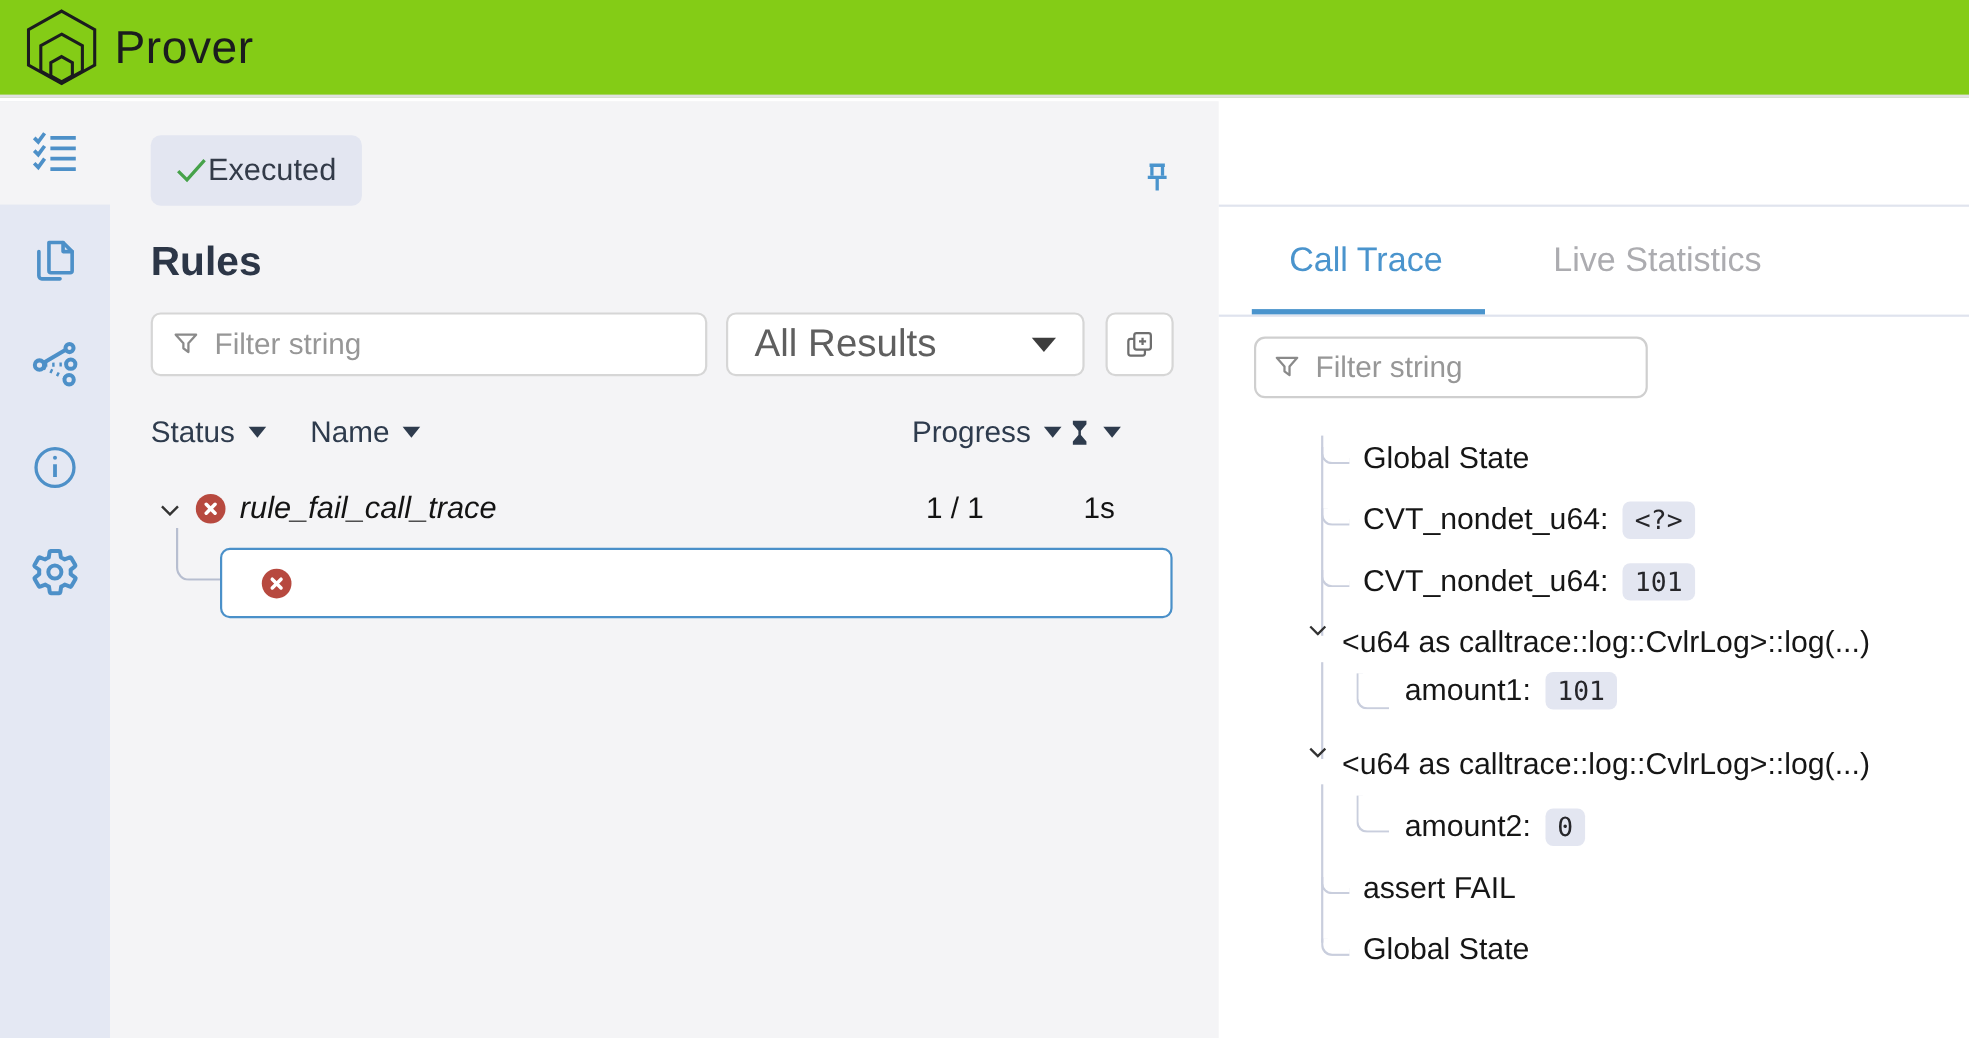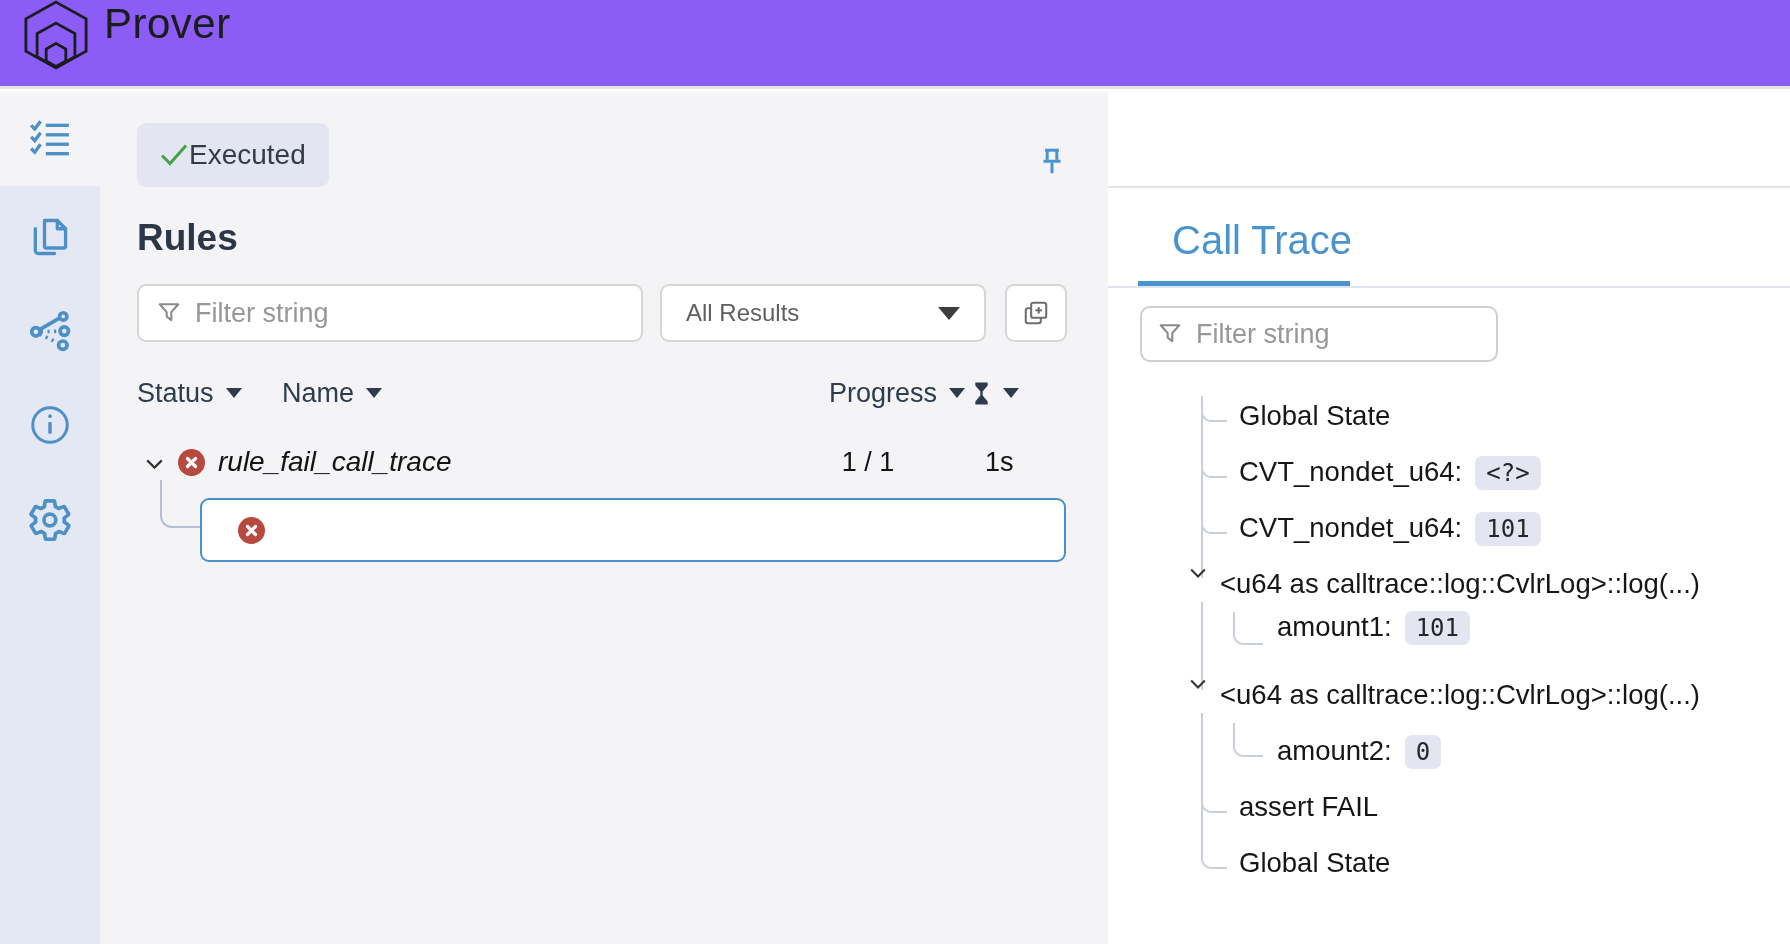--- a/index.html
+++ b/index.html
@@ -1,22 +1,22 @@
 <!DOCTYPE html>
 <html><head>
 <meta charset="utf-8">
 <style>
   * { margin:0; padding:0; box-sizing:border-box; }
   html,body { background:#fff; }
   body { font-family:"Liberation Sans", sans-serif; color:#1a1a1a; }
   .app { position:relative; width:1790px; height:944px; overflow:hidden; background:#fff; }
 
   
-  .header { position:absolute; left:0; top:0; width:1790px; height:89px; background:#8b5cf6;
-            border-bottom:3px solid #e2e2e2; display:flex; align-items:flex-start; }
+  .header { position:absolute; left:0; top:0; width:1790px; height:89px; background:#84cc16;
+            border-bottom:3px solid #e2e2e2; display:flex; align-items:center; }
   .logo { margin-left:20px; }
   .app-title { font-size:42px; font-weight:500; color:#1b1c1e; margin-left:12px; letter-spacing:.5px; }
 
   
   .iconbar { position:absolute; left:0; top:92px; width:100px; height:852px; background:#e4e8f3; }
   .iconbar .item { position:absolute; left:0; width:100px; height:96px; display:flex; align-items:center; justify-content:center; cursor:pointer; }
   .iconbar .item.active { background:#f4f4f6; }
 
   
   .panel-main { position:absolute; left:100px; top:92px; width:1008px; height:852px; background:#f4f4f6; }
@@ -28,21 +28,21 @@
   .panel-title { left:37px; top:125px; font-size:37px; font-weight:600; color:#2c3647; }
 
   .input-box { background:#fff; border:2px solid #d6d6d6; border-radius:9px; display:flex; align-items:center; }
   .input-box input { border:none; outline:none; background:transparent; font-size:27px; color:#333;
                      font-family:"Liberation Sans", sans-serif; width:100%; }
   .input-box input::placeholder { color:#979797; }
   .main-filter { left:37px; top:192px; width:506px; height:58px; padding:0 18px; }
   .main-filter svg { margin-right:14px; flex:none; }
   .results-select { left:560px; top:192px; width:326px; height:58px; background:#fff; border:2px solid #d6d6d6;
                     border-radius:9px; display:flex; align-items:center; padding:0 24px; cursor:pointer; }
-  .results-select .val { font-size:24px; color:#5f5f5f; flex:1; }
+  .results-select .val { font-size:35px; color:#5f5f5f; flex:1; }
   .sel-caret { width:0; height:0; border-left:11px solid transparent; border-right:11px solid transparent; border-top:13px solid #3d3d3d; }
   .group-btn { left:905px; top:192px; width:62px; height:58px; background:#fff; border:2px solid #d6d6d6;
                border-radius:9px; display:flex; align-items:center; justify-content:center; cursor:pointer; }
 
   .thead { top:281px; height:40px; display:flex; align-items:center; color:#2e3b4d; font-size:27px; font-weight:500; }
   .sort-caret { width:0; height:0; border-left:8px solid transparent; border-right:8px solid transparent;
                 border-top:10px solid #2e3b4d; margin-left:12px; display:inline-block; }
   .col-status { left:37px; } .col-name { left:182px; } .col-progress { left:697px;margin-left:32px; } .col-clock { left:872px; }
 
   .rule-row { left:0; top:349px; width:1008px; height:44px; }
@@ -55,21 +55,21 @@
   .err { width:27px; height:27px; border-radius:50%; background:#b7493f; display:flex; align-items:center; justify-content:center; flex:none; }
 
   .tree-elbow-main { left:60px; top:388px; width:42px; height:48px; border-left:2px solid #b7bed0;
                      border-bottom:2px solid #b7bed0; border-bottom-left-radius:12px; }
   .assert-box { left:100px; top:406px; width:866px; height:64px; background:#fff; border:2px solid #4a90c9;
                 border-radius:9px; display:flex; align-items:center; padding-left:36px; cursor:pointer; }
 
   
   .panel-right { position:absolute; left:1108px; top:92px; width:682px; height:852px; background:#fff; }
   .rp-divider { left:0; top:94px; width:682px; height:2px; background:#e0e4ee; }
-  .tab { position:absolute; top:126px; font-size:40px; font-weight:500; cursor:pointer; }
+  .tab { position:absolute; top:126px; font-size:31px; font-weight:500; cursor:pointer; }
   .tab-calltrace { left:64px; color:#4a94cd; }
   .tab-livestats { left:304px; color:#acacb0; }
   .tab-underline { left:30px; top:189px; width:212px; height:5px; background:#4a94cd; }
   .tabbar-border { left:0; top:194px; width:682px; height:2px; background:#dfe3ee; }
   .rp-filter { left:32px; top:214px; width:358px; height:56px; padding:0 16px; border-radius:10px; }
   .rp-filter svg { margin-right:14px; flex:none; }
   .tline { position:absolute; width:2px; background:#c9cedd; left:93px; }
   .tstub { position:absolute; left:93px; width:26px; height:16px; border-left:2px solid #c9cedd;
            border-bottom:2px solid #c9cedd; border-bottom-left-radius:10px; }
   .telbow { position:absolute; left:125px; width:30px; border-left:2px solid #c9cedd;
@@ -222,20 +222,21 @@
             <line x1="11.5" y1="3.5" x2="3.5" y2="11.5"></line>
         </svg>
       </div>
     </div>
   </main>
 
   <section class="panel-right">
     <div class="abs rp-divider"></div>
 
     <div class="tab tab-calltrace">Call Trace</div>
+    <div class="tab tab-livestats">Live Statistics</div>
     <div class="abs tab-underline"></div>
     <div class="abs tabbar-border"></div>
 
     <div class="abs input-box rp-filter" style="border-color:#cfcfcf;">
       <svg width="24" height="24" viewBox="0 0 22 22" fill="none" stroke="#8a8a8a" stroke-width="1.9" stroke-linejoin="round">
         <path d="M2.5 3h17l-6.4 7.2v7.3l-4.2-3.2v-4.1z"></path>
       </svg>
       <input type="text" placeholder="Filter string" style="">
     </div>
 

